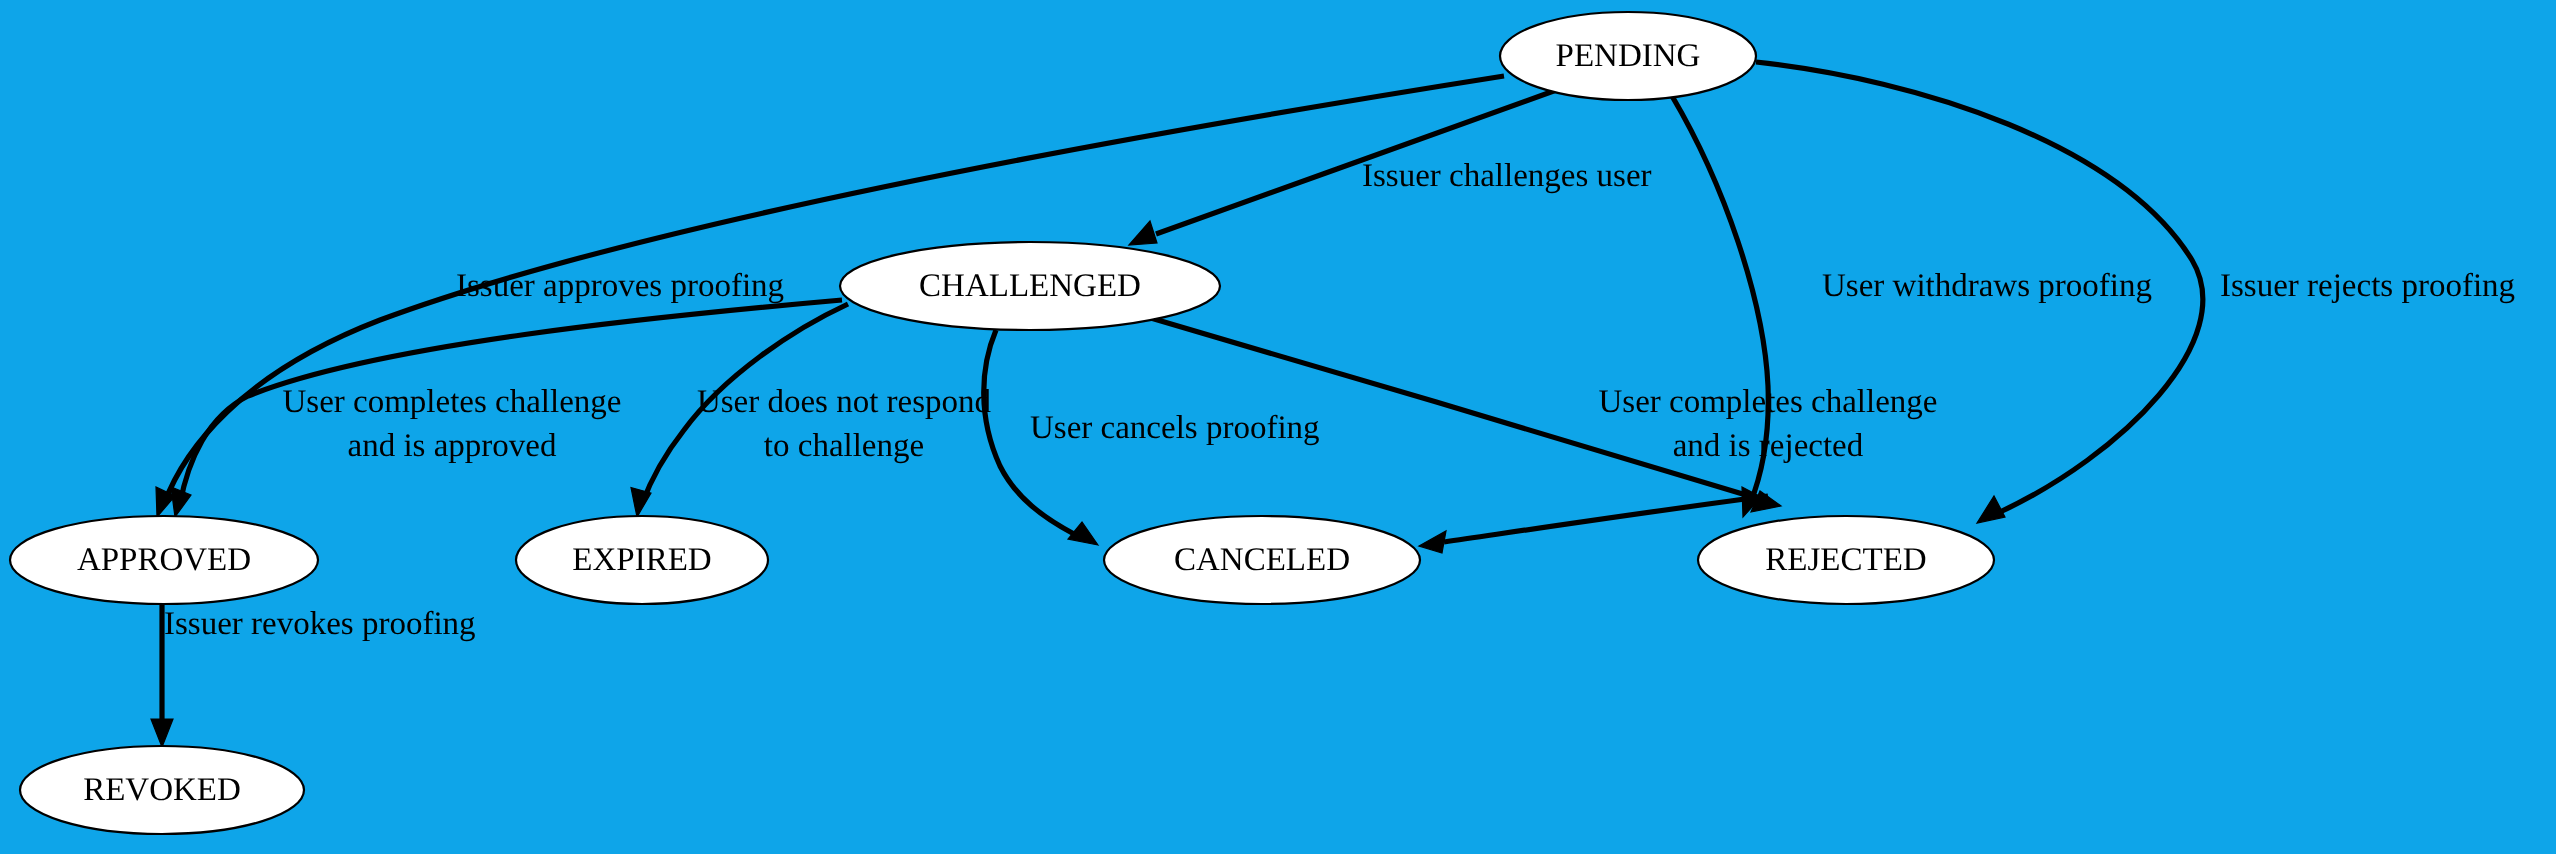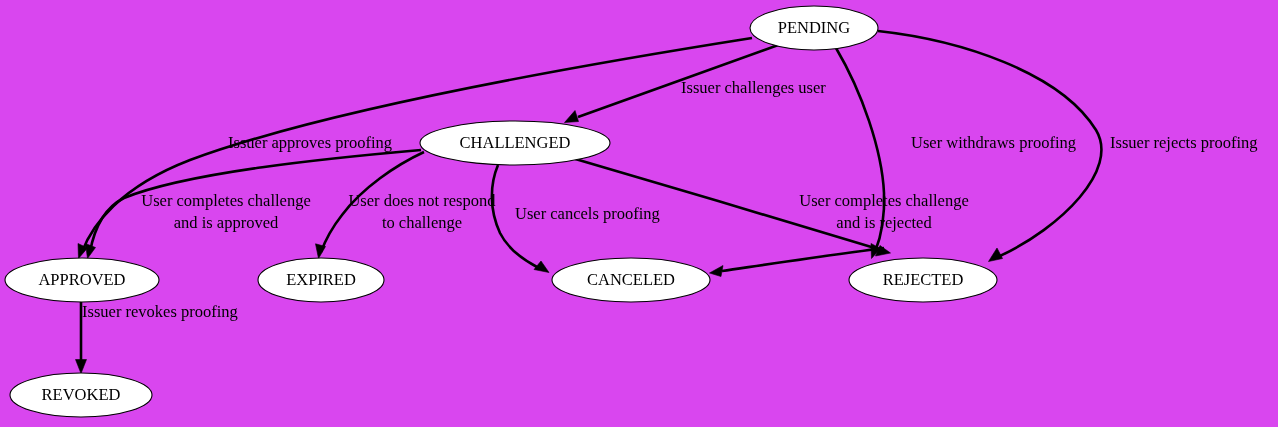--- a/index.html
+++ b/index.html
@@ -4,21 +4,21 @@
 <style>
   html, body {
     margin: 0;
     padding: 0;
     background: #ffffff;
   }
   #canvas-wrap {
     position: relative;
     width: 1278px;
     height: 427px;
-    background: #d946ef;
+    background: #0ea5e9;
     overflow: hidden;
     font-family: "Liberation Serif", "DejaVu Serif", serif;
   }
   svg#graph {
     position: absolute;
     top: 0;
     left: 0;
     width: 1278px;
     height: 427px;
     display: block;

